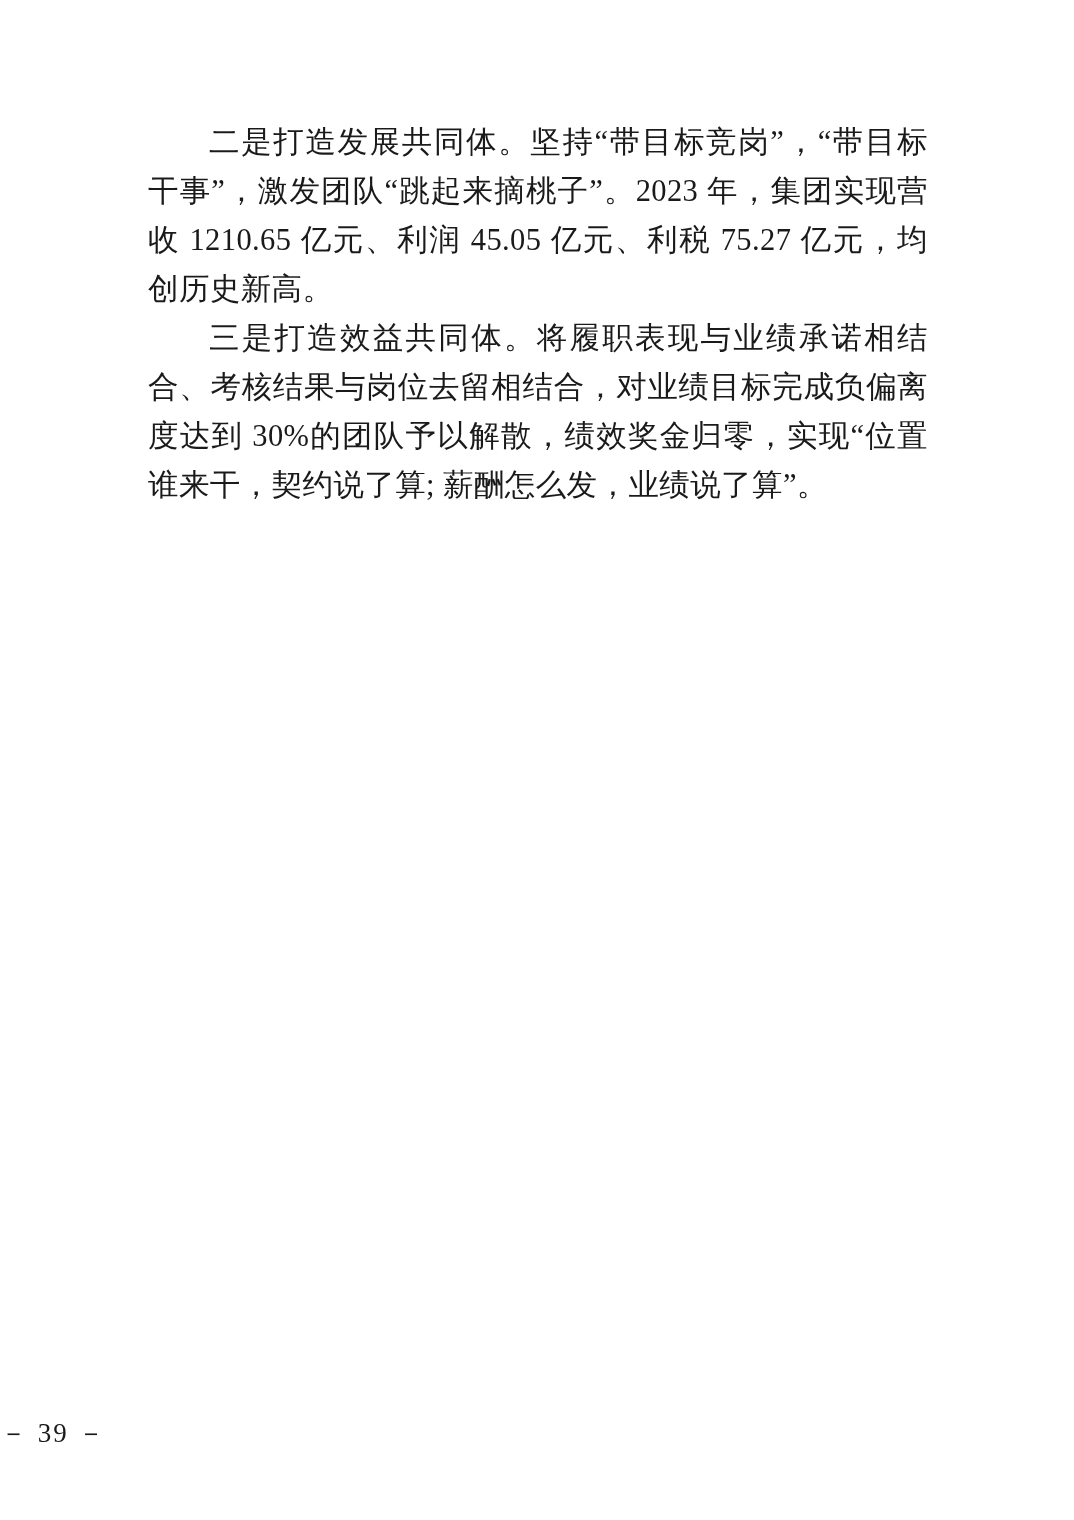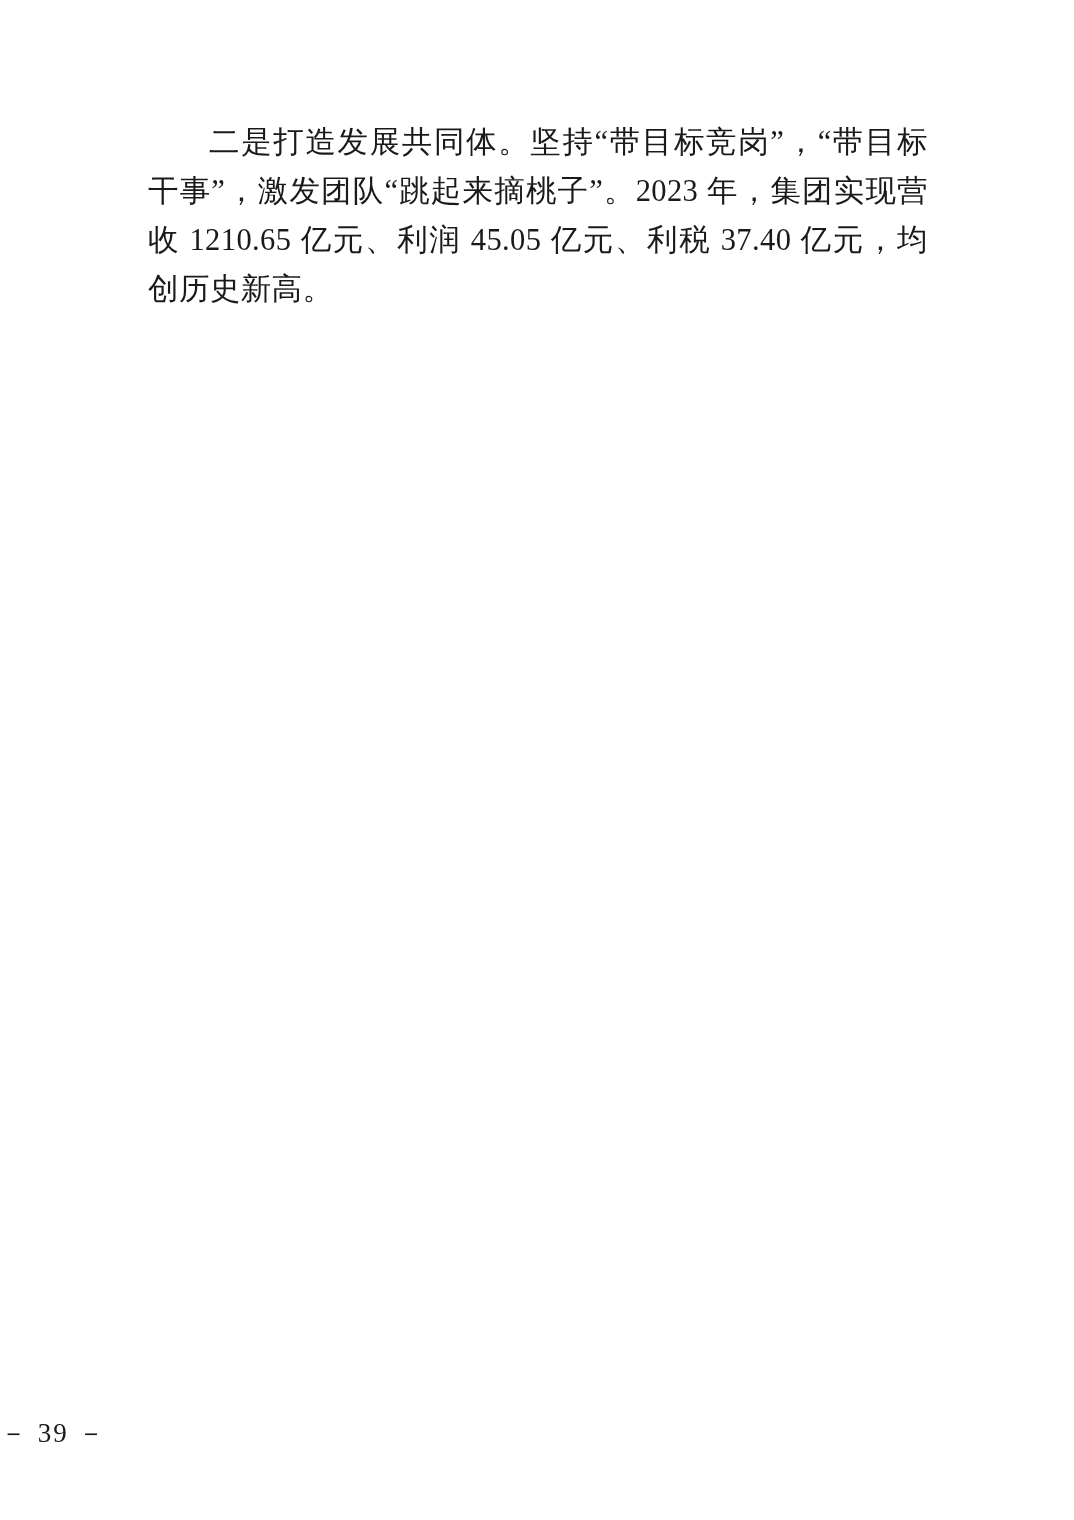--- a/index.html
+++ b/index.html
@@ -45,16 +45,17 @@
     font-size: 27px;
     color: #1a1a1a;
     letter-spacing: 2px;
   }
 </style>
 </head>
 <body>
 
 <div class="page">
   <div class="content">
-    <p class="para">二是打造发展共同体。坚持“带目标竞岗”，“带目标干事”，激发团队“跳起来摘桃子”。2023 年，集团实现营收 1210.65 亿元、利润 45.05  亿元、利税 37.40 亿元，均创历史新高。</p>
+    <p class="para">二是打造发展共同体。坚持“带目标竞岗”，“带目标干事”，激发团队“跳起来摘桃子”。2023 年，集团实现营收 1210.65 亿元、利润 45.05  亿元、利税 75.27 亿元，均创历史新高。</p>
+    <p class="para">三是打造效益共同体。将履职表现与业绩承诺相结合、考核结果与岗位去留相结合，对业绩目标完成负偏离度达到 30%的团队予以解散，绩效奖金归零，实现“位置谁来干，契约说了算; 薪酬怎么发，业绩说了算”。</p>
   </div>
   <div class="footer">－ 39 －</div>
 </div>
 
 </body></html>

